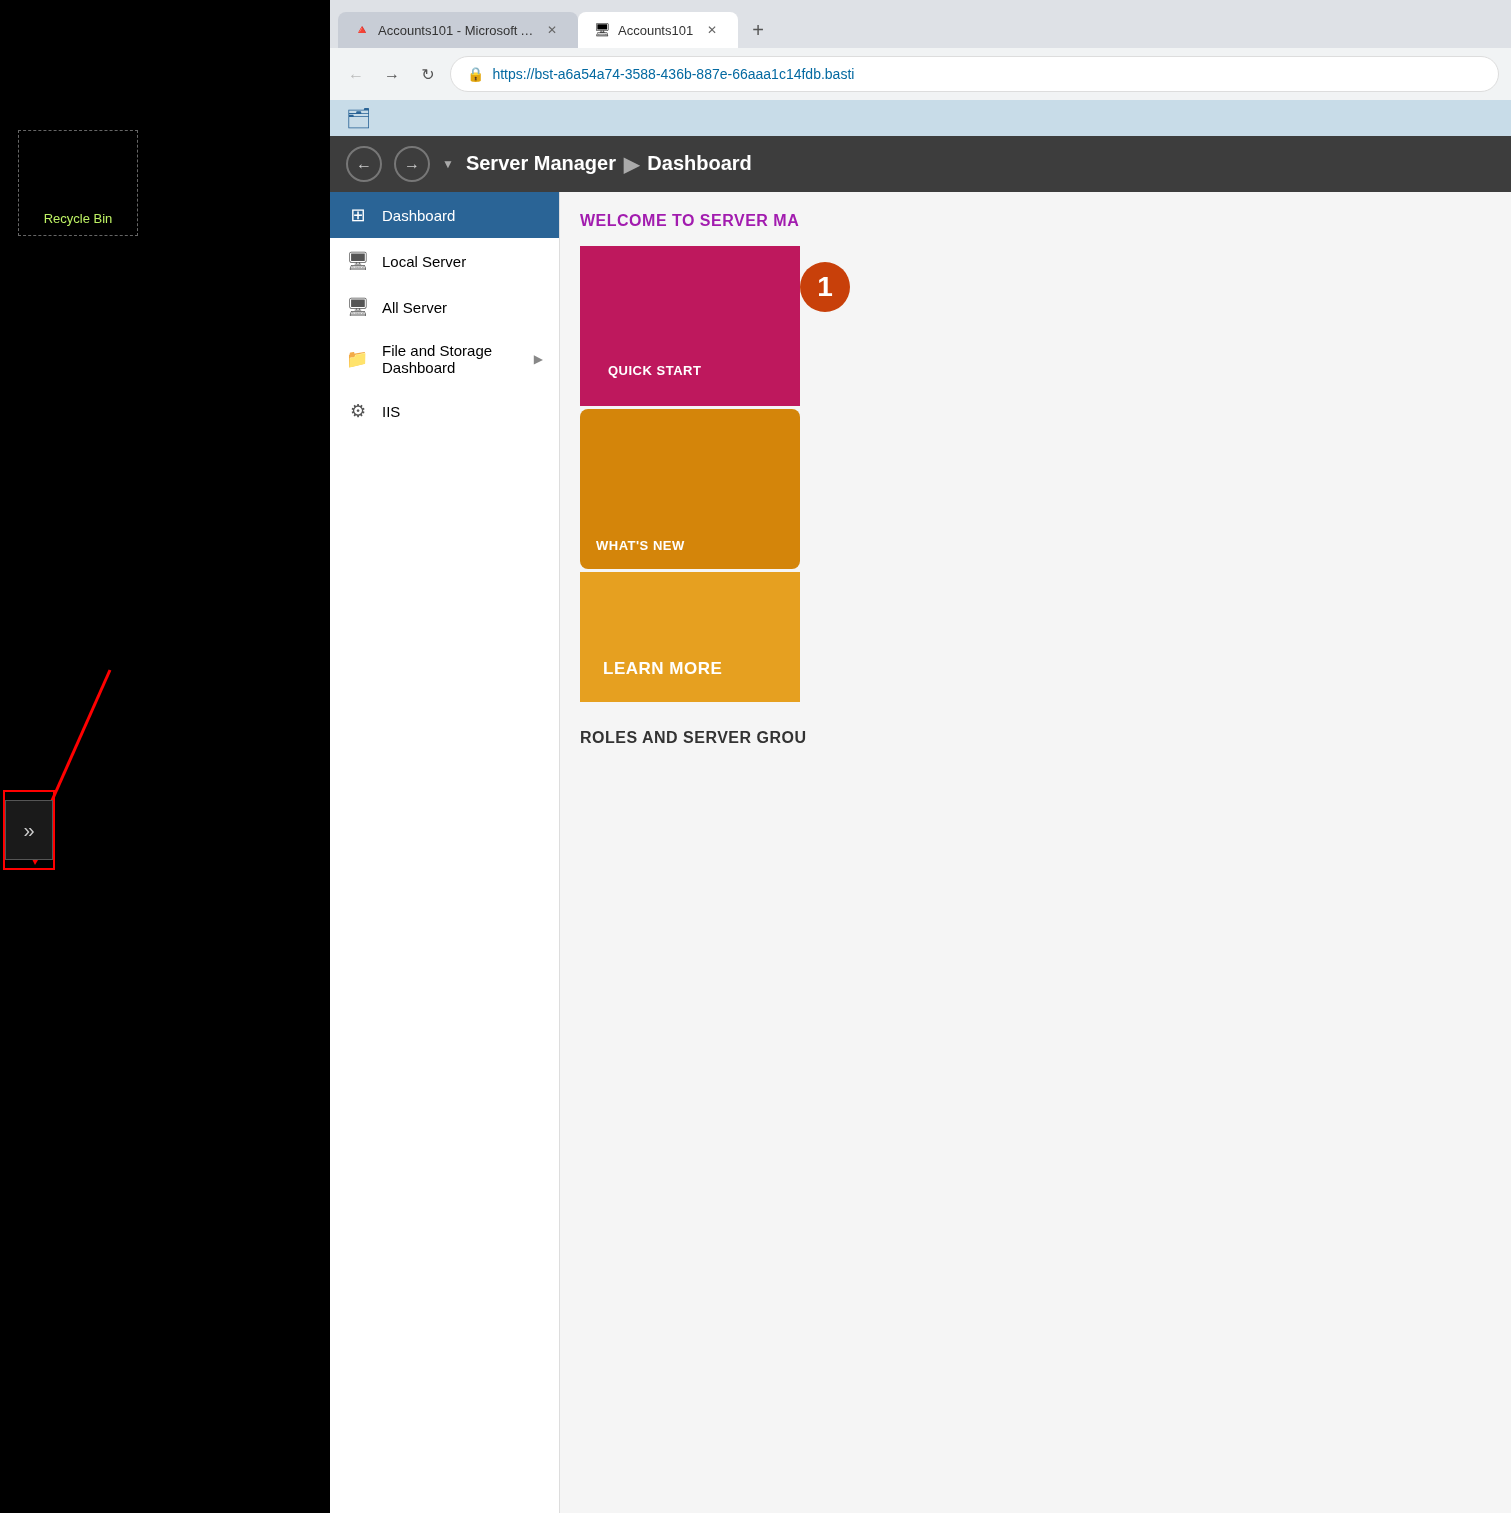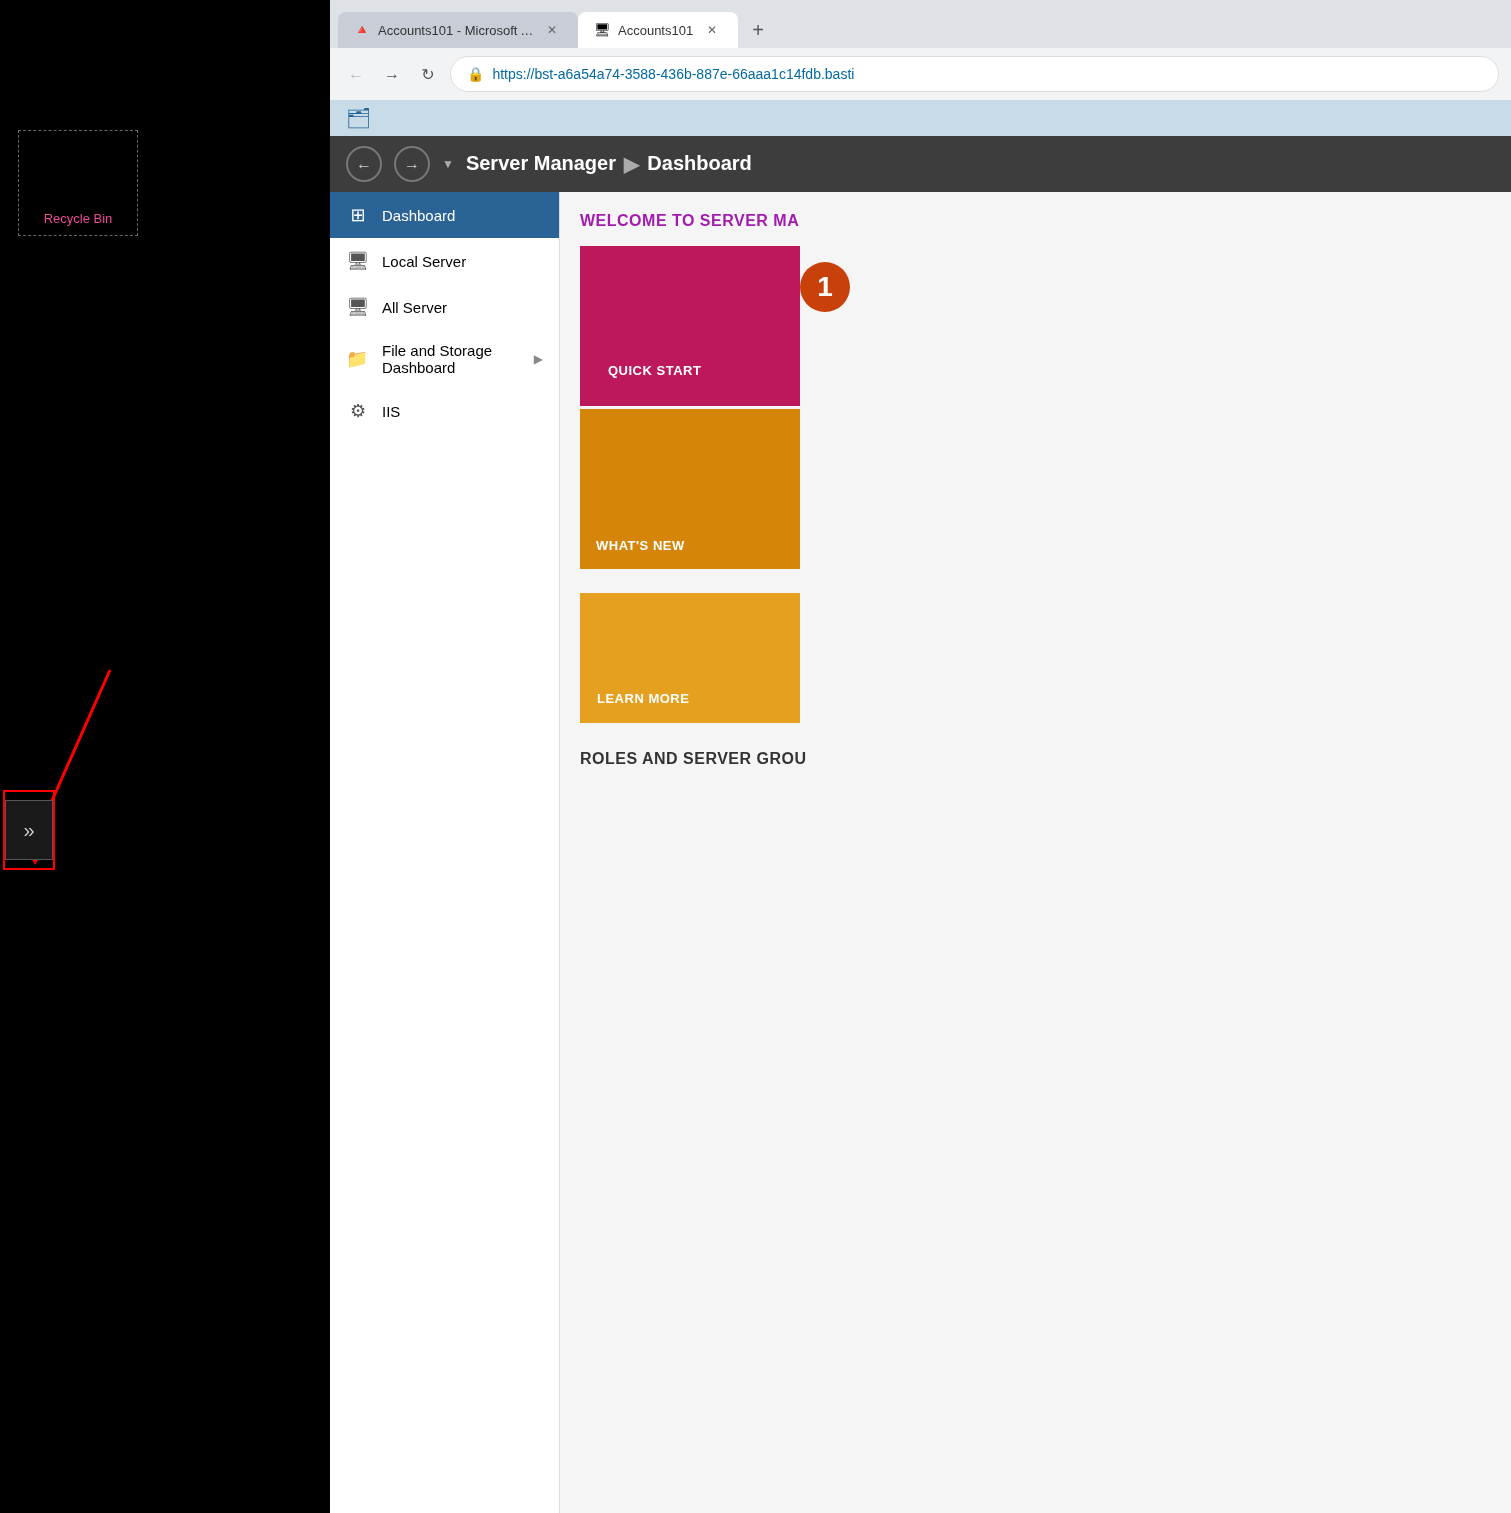--- a/index.html
+++ b/index.html
@@ -31,21 +31,21 @@
       border: 1px dashed #666;
       padding: 8px;
       cursor: pointer;
     }
     .recycle-bin-icon {
       font-size: 56px;
       display: block;
       margin-bottom: 4px;
     }
     .recycle-bin-label {
-      color: #ec4899;
+      color: #bef264;
       font-size: 13px;
       text-shadow: 1px 1px 2px #000;
     }
 
     
     .arrow-container {
       position: absolute;
       top: 650px;
       left: 0px;
       width: 140px;
@@ -389,34 +389,34 @@
       background: #d4850a;
       color: #fff;
       padding: 16px;
       height: 160px;
       display: flex;
       flex-direction: column;
       justify-content: flex-end;
       font-size: 13px;
       font-weight: bold;
       letter-spacing: 0.5px;
+      border-radius: 8px;
     }
 
     .tile-learn-more {
       background: #e6a020;
       color: #fff;
-      padding: 17px;
+      padding: 23px;
       height: 130px;
       display: flex;
       flex-direction: column;
       justify-content: flex-end;
-      font-size: 13px;
+      font-size: 17px;
       font-weight: bold;
       letter-spacing: 0.5px;
-      margin-top: 21px;
     }
 
     .sm-roles-title {
       font-size: 16px;
       font-weight: bold;
       color: #333;
       margin-top: 27px;
       letter-spacing: 0.5px;
     }
   </style>

